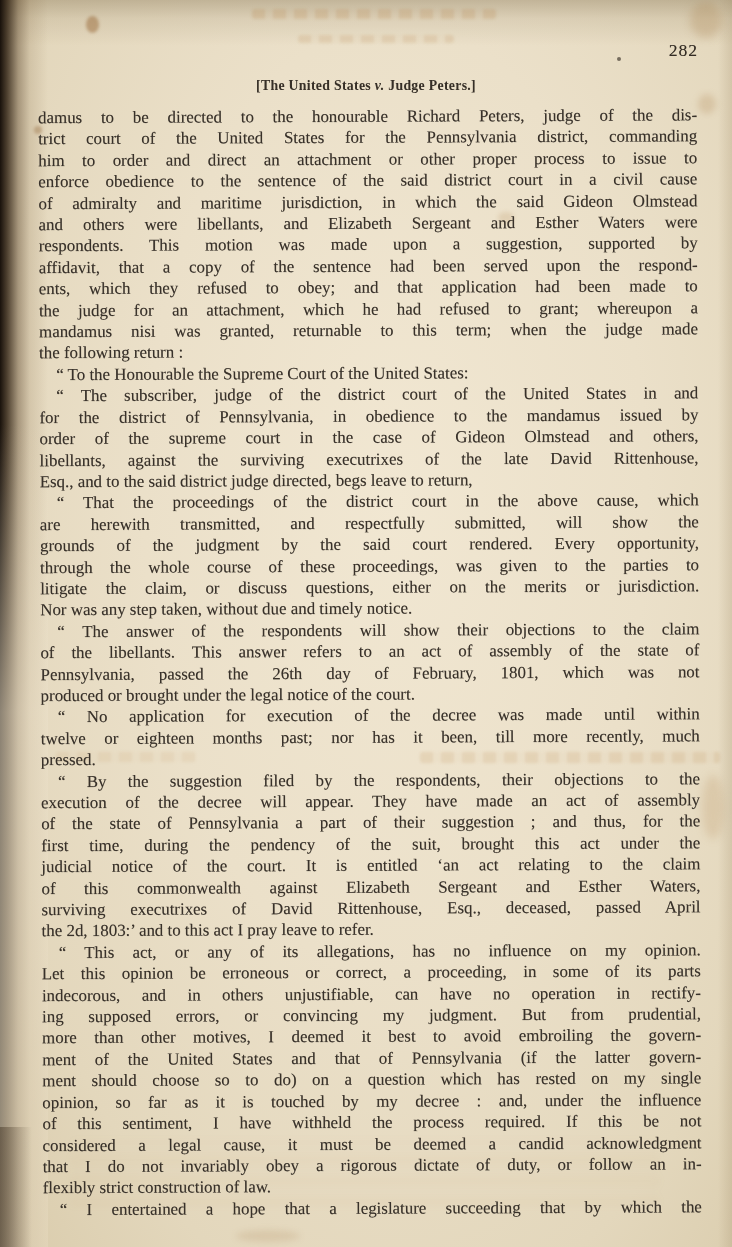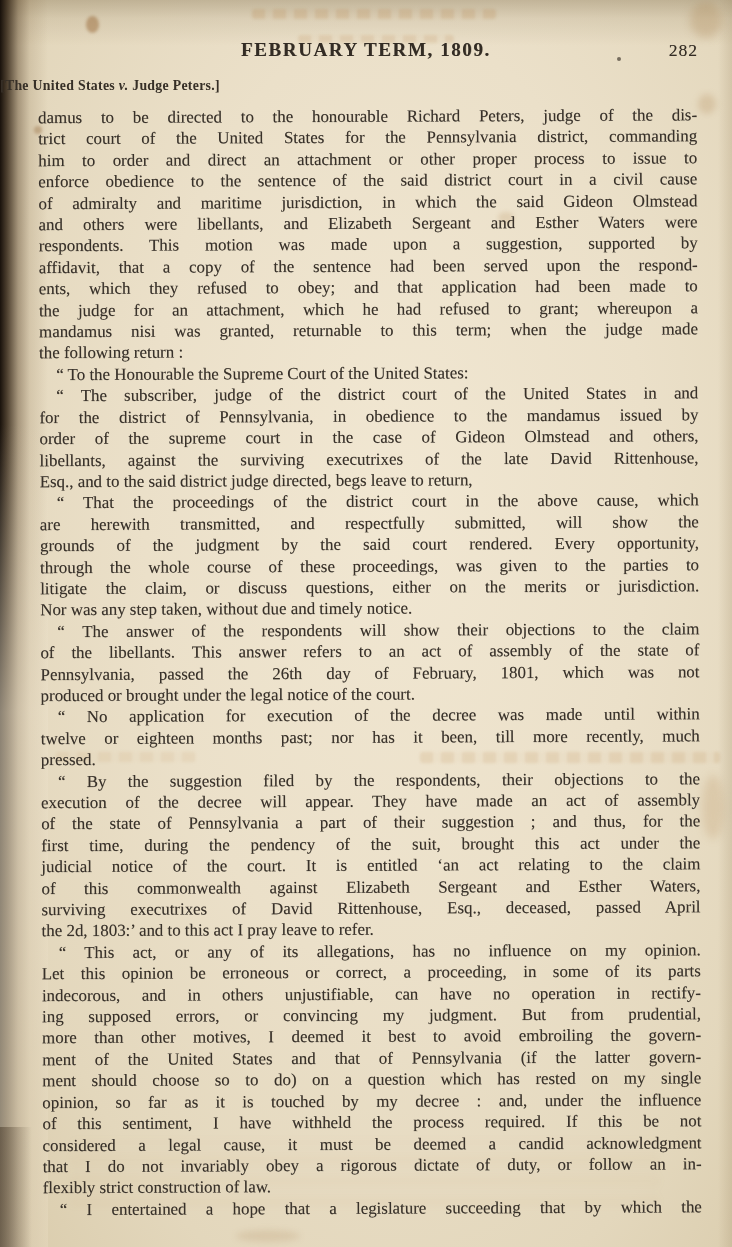--- a/index.html
+++ b/index.html
@@ -41,21 +41,21 @@
   .s6 { left:498px; top:212px; width:16px; height:11px; background:rgba(170,125,70,0.18); filter:blur(2px); }
   .s7 { left:236px; top:1230px; width:64px; height:12px; background:rgba(160,120,70,0.16); filter:blur(3px); }
   .inkdot { position:absolute; left:617px; top:57px; width:4px; height:4px; border-radius:50%;
     background:rgba(56,47,38,0.65); filter:blur(0.4px); }
   
   .running-title { position:absolute; top:39px; left:60px; right:60px; text-align:center;
     font-size:19px; font-weight:bold; letter-spacing:1.6px; color:#332c24;
     text-shadow:0.3px 0.3px 0.6px rgba(51,44,36,0.45); }
   .folio { position:absolute; top:40px; right:34px; font-size:17.5px; letter-spacing:1px;
     color:#332c24; text-shadow:0.3px 0.3px 0.6px rgba(51,44,36,0.45); }
-  .caption { position:absolute; top:78px; left:0; right:0; 
+  .caption { position:absolute; top:78px; left:0; right:0; text-align:center;
     font-size:13.8px; font-weight:bold; letter-spacing:0.3px; color:#362f27; }
   .caption .vs { font-style:italic; font-weight:bold; }
   .body-text { position:absolute; top:106px; left:38px; width:659px;
     font-size:16.9px; line-height:21.4px; transform:rotate(-0.25deg); transform-origin:40% 0;
     color:#38312a; text-shadow:0.25px 0.25px 0.5px rgba(56,49,40,0.40); }
   .para { margin:0; }
   .line { text-align:justify; text-align-last:justify; white-space:normal; }
   .line.last { text-align-last:left; }
   .para.indent .line:first-child { text-indent:17px; }
 </style>
@@ -76,21 +76,20 @@
   <div class="ghost g5"></div>
   <div class="stain s1"></div>
   <div class="stain s2"></div>
   <div class="stain s3"></div>
   <div class="stain s4"></div>
   <div class="stain s5"></div>
   <div class="stain s6"></div>
   <div class="stain s7"></div>
   <div class="inkdot"></div>
 
-  <div class="running-title">FEBRUARY TERM, 1809.</div>
   <div class="folio">282</div>
 
   <div class="caption"><span>[The United States </span><span class="vs">v.</span><span> Judge Peters.]</span></div>
 
   <div class="body-text">
       <div class="para">
         <div class="line">damus to be directed to the honourable Richard Peters, judge of the dis-</div>
         <div class="line">trict court of the United States for the Pennsylvania district, commanding</div>
         <div class="line">him to order and direct an attachment or other proper process to issue to</div>
         <div class="line">enforce obedience to the sentence of the said district court in a civil cause</div>

